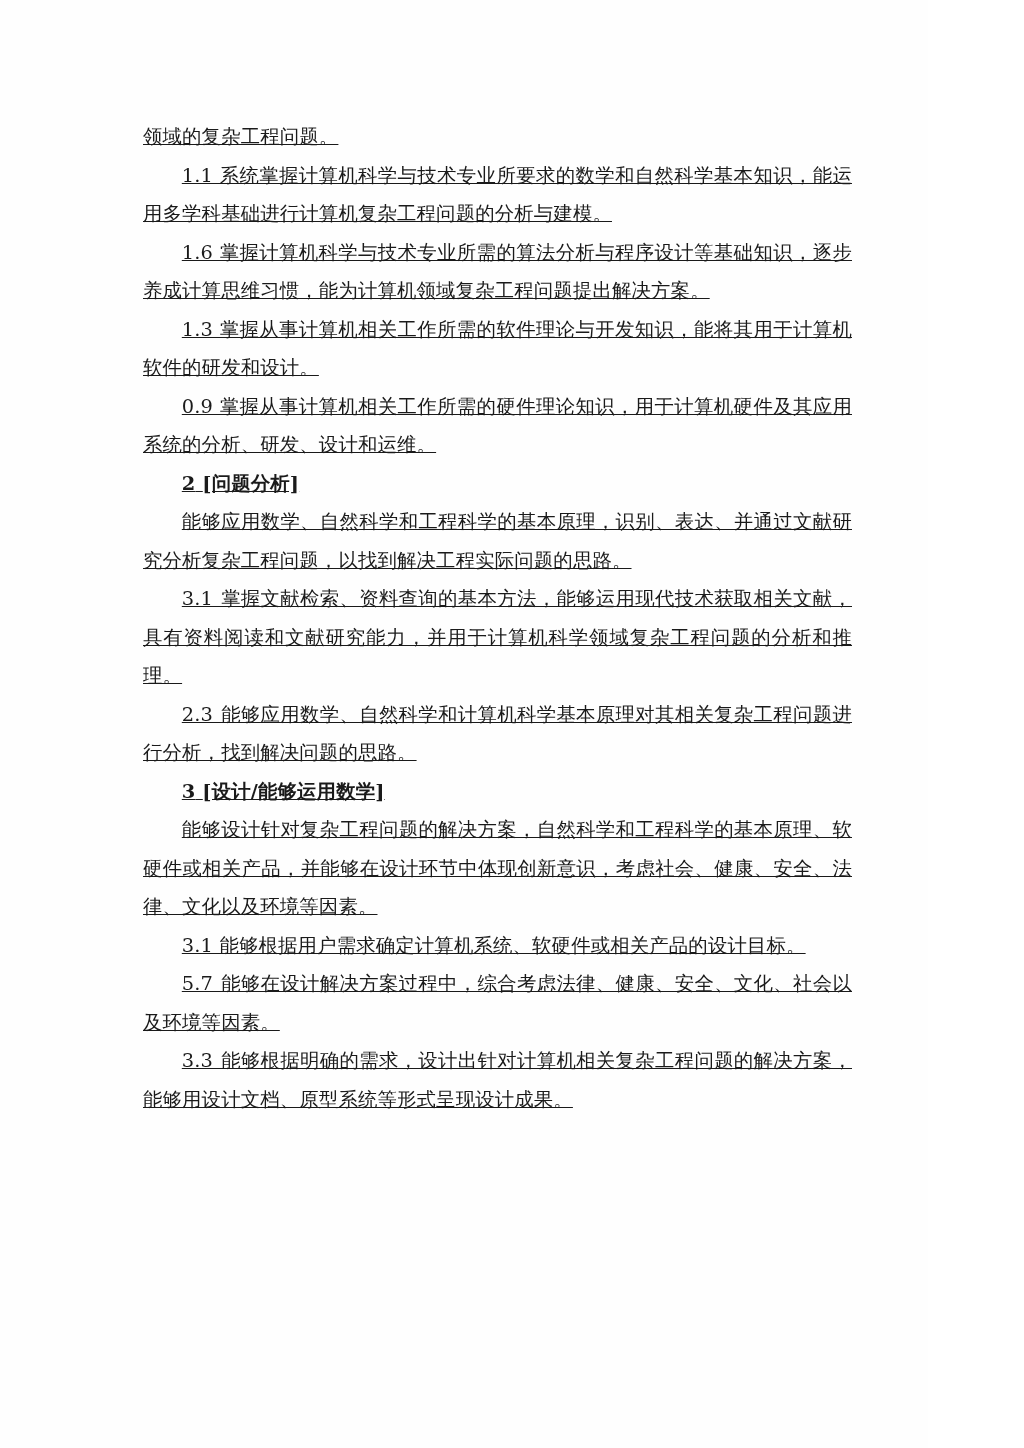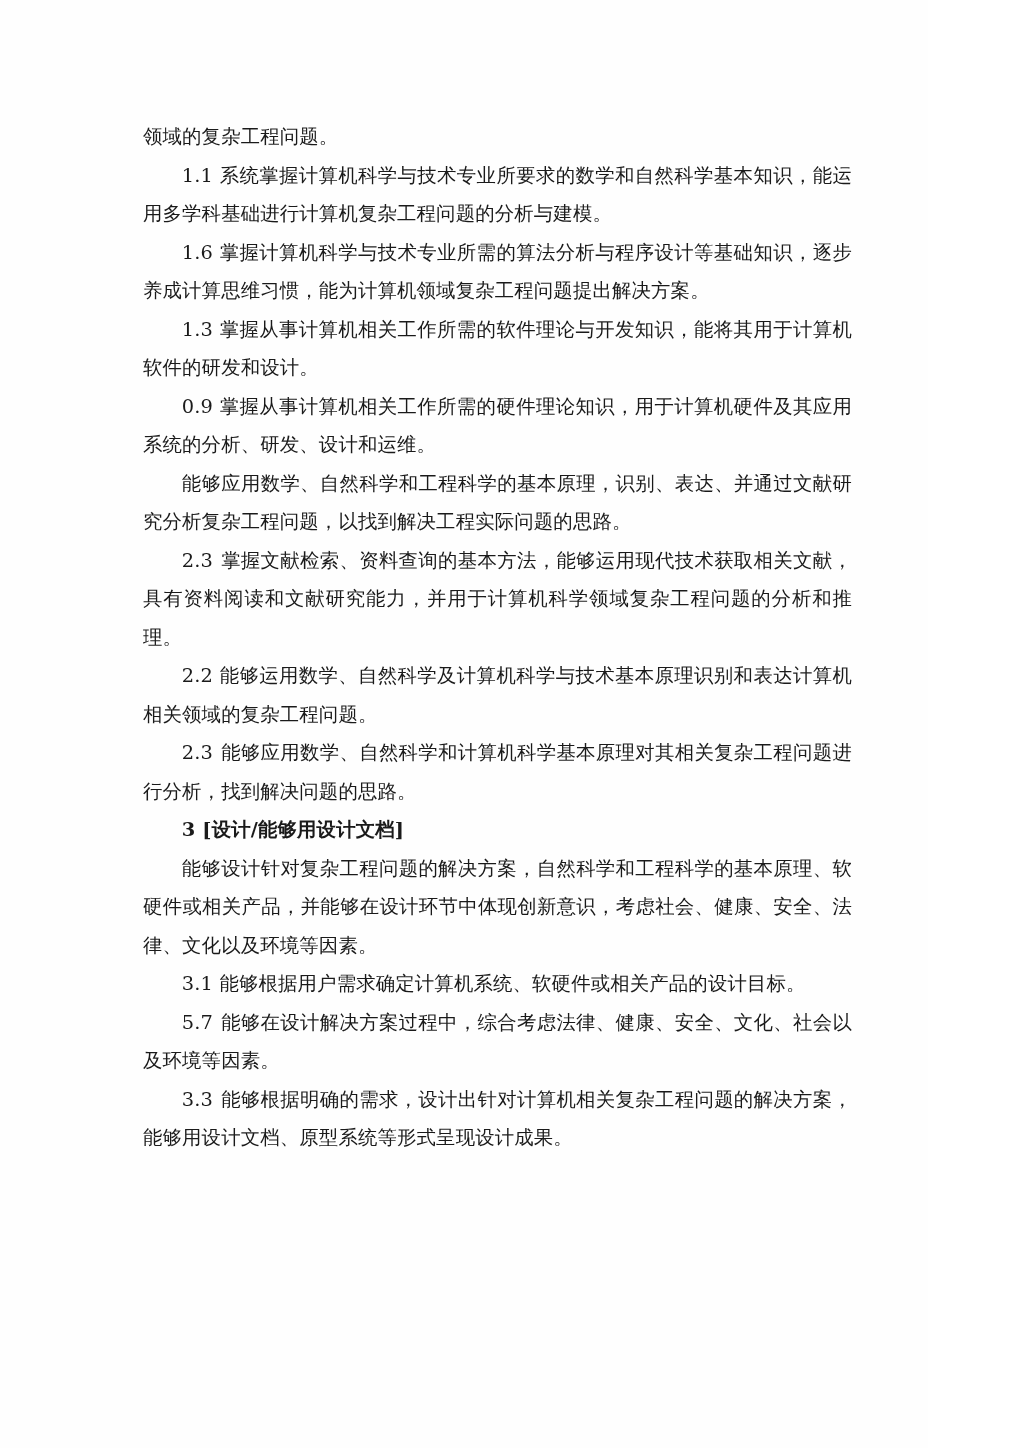--- a/index.html
+++ b/index.html
@@ -14,20 +14,21 @@
     color: #1a1a1a;
     overflow: hidden;
   }
   #page {
     position: relative;
     width: 928px;
     height: 1448px;
     background: #fefefe;
     box-sizing: border-box;
     padding: 118px 76px 40px 143px;
+    text-decoration: underline;
   }
   .doc-body {
     font-size: 19.4px;
     line-height: 38.5px;
     text-align: justify;
     text-justify: inter-ideograph;
     letter-spacing: 0.15px;
   }
   p {
     margin: 0;
@@ -59,30 +60,30 @@
     <p class="para noindent">领域的复杂工程问题。</p>
 
     <p class="para">1.1  系统掌握计算机科学与技术专业所要求的数学和自然科学基本知识，能运用多学科基础进行计算机复杂工程问题的分析与建模。</p>
 
     <p class="para">1.6  掌握计算机科学与技术专业所需的算法分析与程序设计等基础知识，逐步养成计算思维习惯，能为计算机领域复杂工程问题提出解决方案。</p>
 
     <p class="para">1.3  掌握从事计算机相关工作所需的软件理论与开发知识，能将其用于计算机软件的研发和设计。</p>
 
     <p class="para">0.9  掌握从事计算机相关工作所需的硬件理论知识，用于计算机硬件及其应用系统的分析、研发、设计和运维。</p>
 
+    <p class="heading"><span class="hnum">2</span><span>&nbsp;</span><span>[问题分析]</span></p>
 
     <p class="para sp-wide">能够应用数学、自然科学和工程科学的基本原理，识别、表达、并通过文献研究分析复杂工程问题，以找到解决工程实际问题的思路。</p>
 
-    <p class="para sp-wide">2.3  掌握文献检索、资料查询的基本方法，能够运用现代技术获取相关文献，具有资料阅读和文献研究能力，并用于计算机科学领域复杂工程问题的分析和推理。</p>
+    <p class="para sp-wide">3.1  掌握文献检索、资料查询的基本方法，能够运用现代技术获取相关文献，具有资料阅读和文献研究能力，并用于计算机科学领域复杂工程问题的分析和推理。</p>
 
-    <p class="para">2.2  能够运用数学、自然科学及计算机科学与技术基本原理识别和表达计算机相关领域的复杂工程问题。</p>
 
     <p class="para sp-wide">2.3  能够应用数学、自然科学和计算机科学基本原理对其相关复杂工程问题进行分析，找到解决问题的思路。</p>
 
-    <p class="heading"><span class="hnum">3</span><span>&nbsp;</span><span>[设计/能够用设计文档]</span></p>
+    <p class="heading"><span class="hnum">3</span><span>&nbsp;</span><span>[设计/能够运用数学]</span></p>
 
     <p class="para">能够设计针对复杂工程问题的解决方案，自然科学和工程科学的基本原理、软硬件或相关产品，并能够在设计环节中体现创新意识，考虑社会、健康、安全、法律、文化以及环境等因素。</p>
 
     <p class="para">3.1  能够根据用户需求确定计算机系统、软硬件或相关产品的设计目标。</p>
 
     <p class="para sp-wide">5.7  能够在设计解决方案过程中，综合考虑法律、健康、安全、文化、社会以及环境等因素。</p>
 
     <p class="para sp-wide">3.3  能够根据明确的需求，设计出针对计算机相关复杂工程问题的解决方案，能够用设计文档、原型系统等形式呈现设计成果。</p>
 
 

